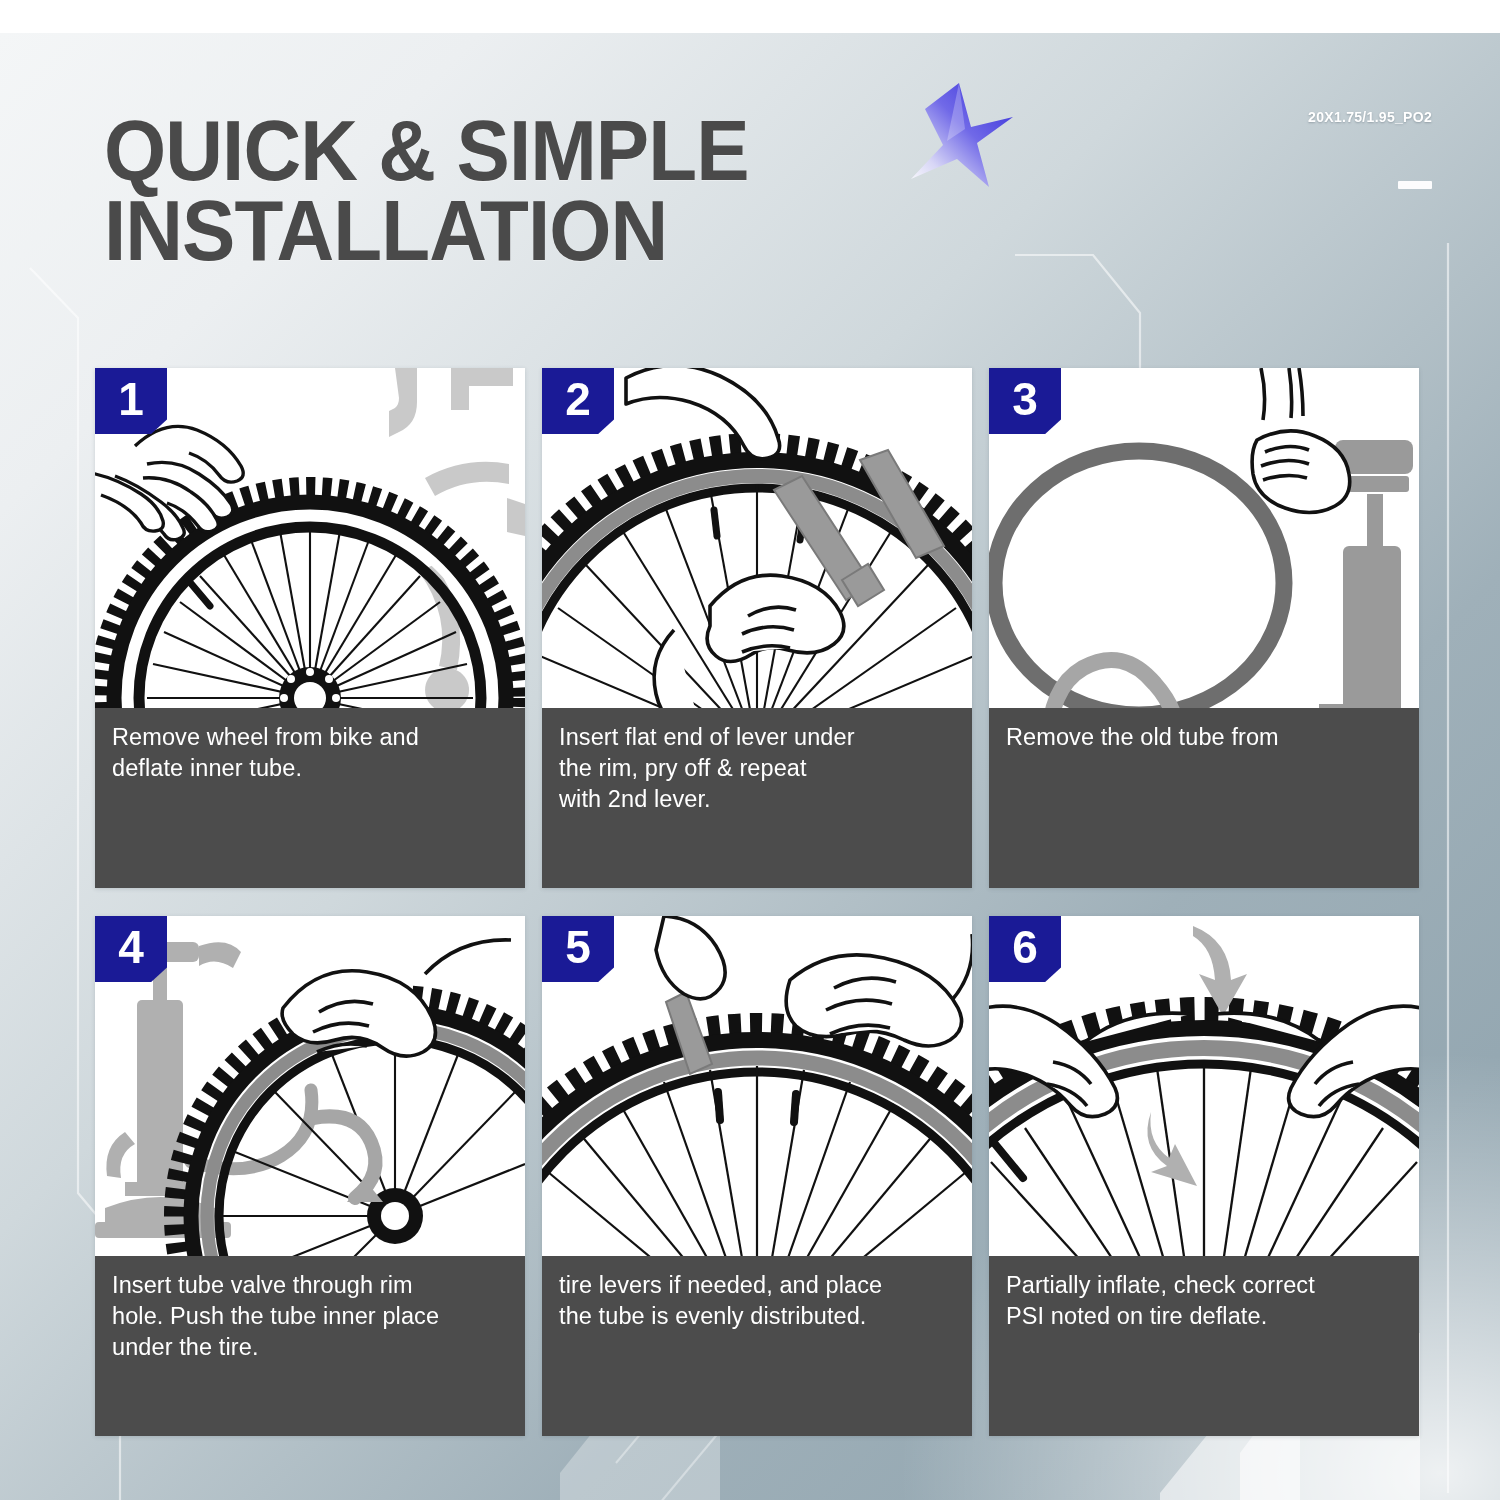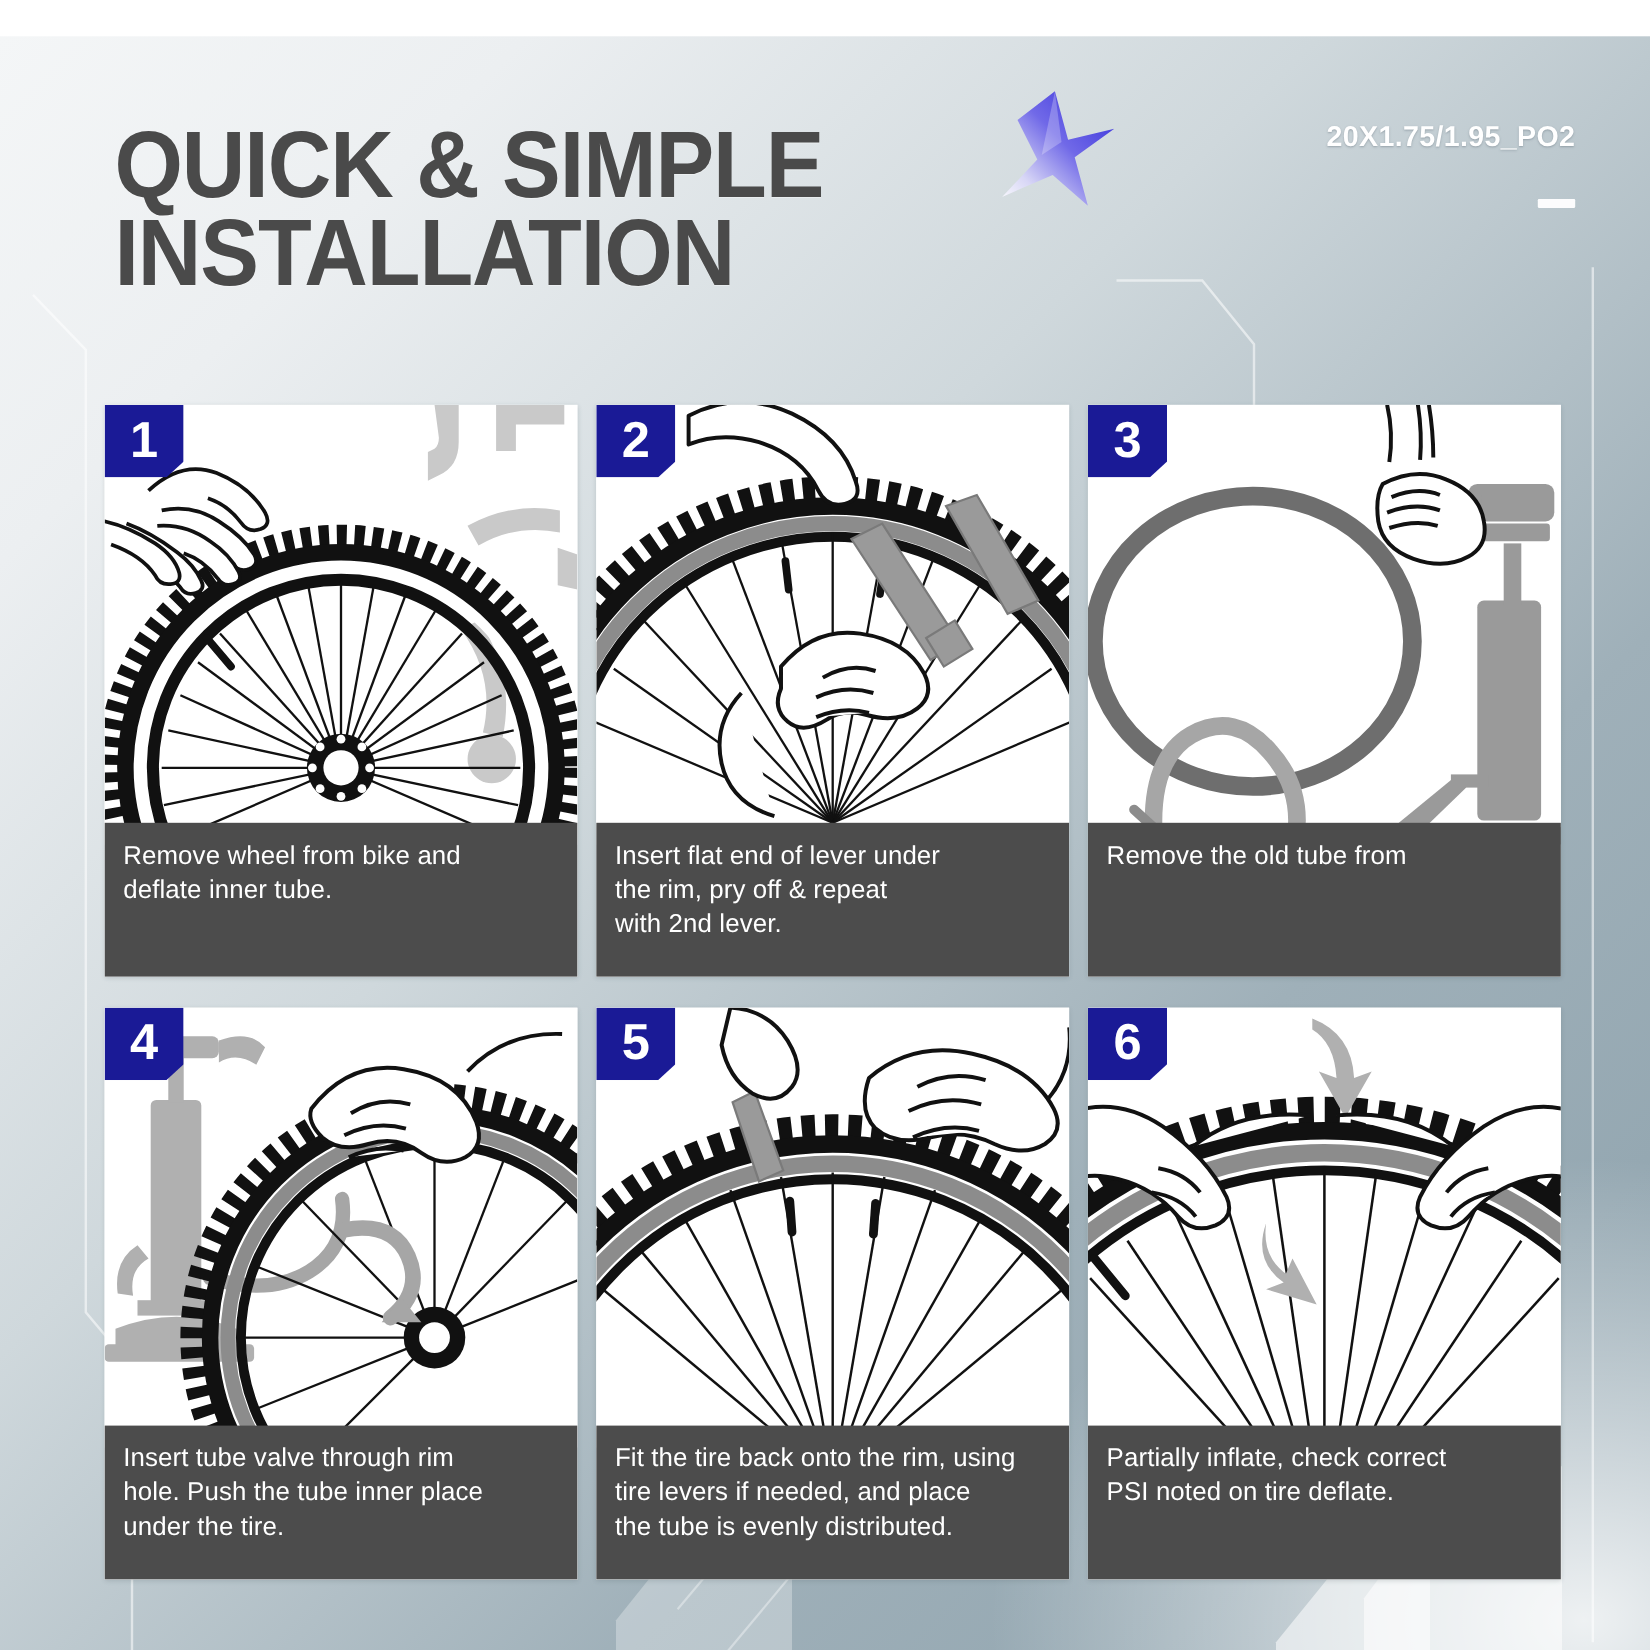--- a/index.html
+++ b/index.html
@@ -38,21 +38,21 @@
     transform-origin: left top;
     text-shadow: 0 1px 0 rgba(255,255,255,0.35);
   }
   .headline .l2 { display: block; }
 
   .sku {
     position: absolute;
     right: 68px;
     top: 76px;
     color: #ffffff;
-    font-size: 26px;
+    font-size: 14px;
     font-weight: 700;
     letter-spacing: 0.3px;
     text-shadow: 0 1px 2px rgba(90,105,115,0.45);
     text-align: right;
   }
   .dash-mark {
     position: absolute;
     right: 68px;
     top: 148px;
     width: 34px;
@@ -107,21 +107,21 @@
     text-align: center;
     z-index: 6;
     clip-path: polygon(0 0, 100% 0, 100% 78%, 78% 100%, 0 100%);
   }
 
   .caption {
     position: absolute;
     left: 0;
     bottom: 0;
     width: 430px;
-    height: 140px;
+    height: 180px;
     background: #4c4c4c;
     color: #ffffff;
     box-sizing: border-box;
     padding: 14px 16px 0 17px;
     font-size: 23.5px;
     line-height: 1.32;
     font-weight: 400;
     letter-spacing: 0.1px;
     z-index: 5;
   }
@@ -458,21 +458,20 @@
             </g>
 
             <g fill="#ffffff" stroke="#111111" stroke-width="3.6" stroke-linejoin="round">
               <path d="M122 0 q34 2 52 30 q16 26 4 42 q-14 18 -36 6 q-22 -14 -28 -44 Z"></path>
             </g>
           </g>
         </svg>
       </div>
       <div class="badge">5</div>
       <div class="caption">
-        <span class="cap-line">Fit the tire back onto the rim, using</span>
         <span class="cap-line">tire levers if needed, and place</span>
         <span class="cap-line">the tube is evenly distributed.</span>
       </div>
     </div>
 
     <div class="panel">
       <div class="art">
         <svg viewBox="0 0 430 400" width="430" height="400">
           <clipPath id="c6">
               <rect x="0" y="0" width="430" height="400"></rect>

